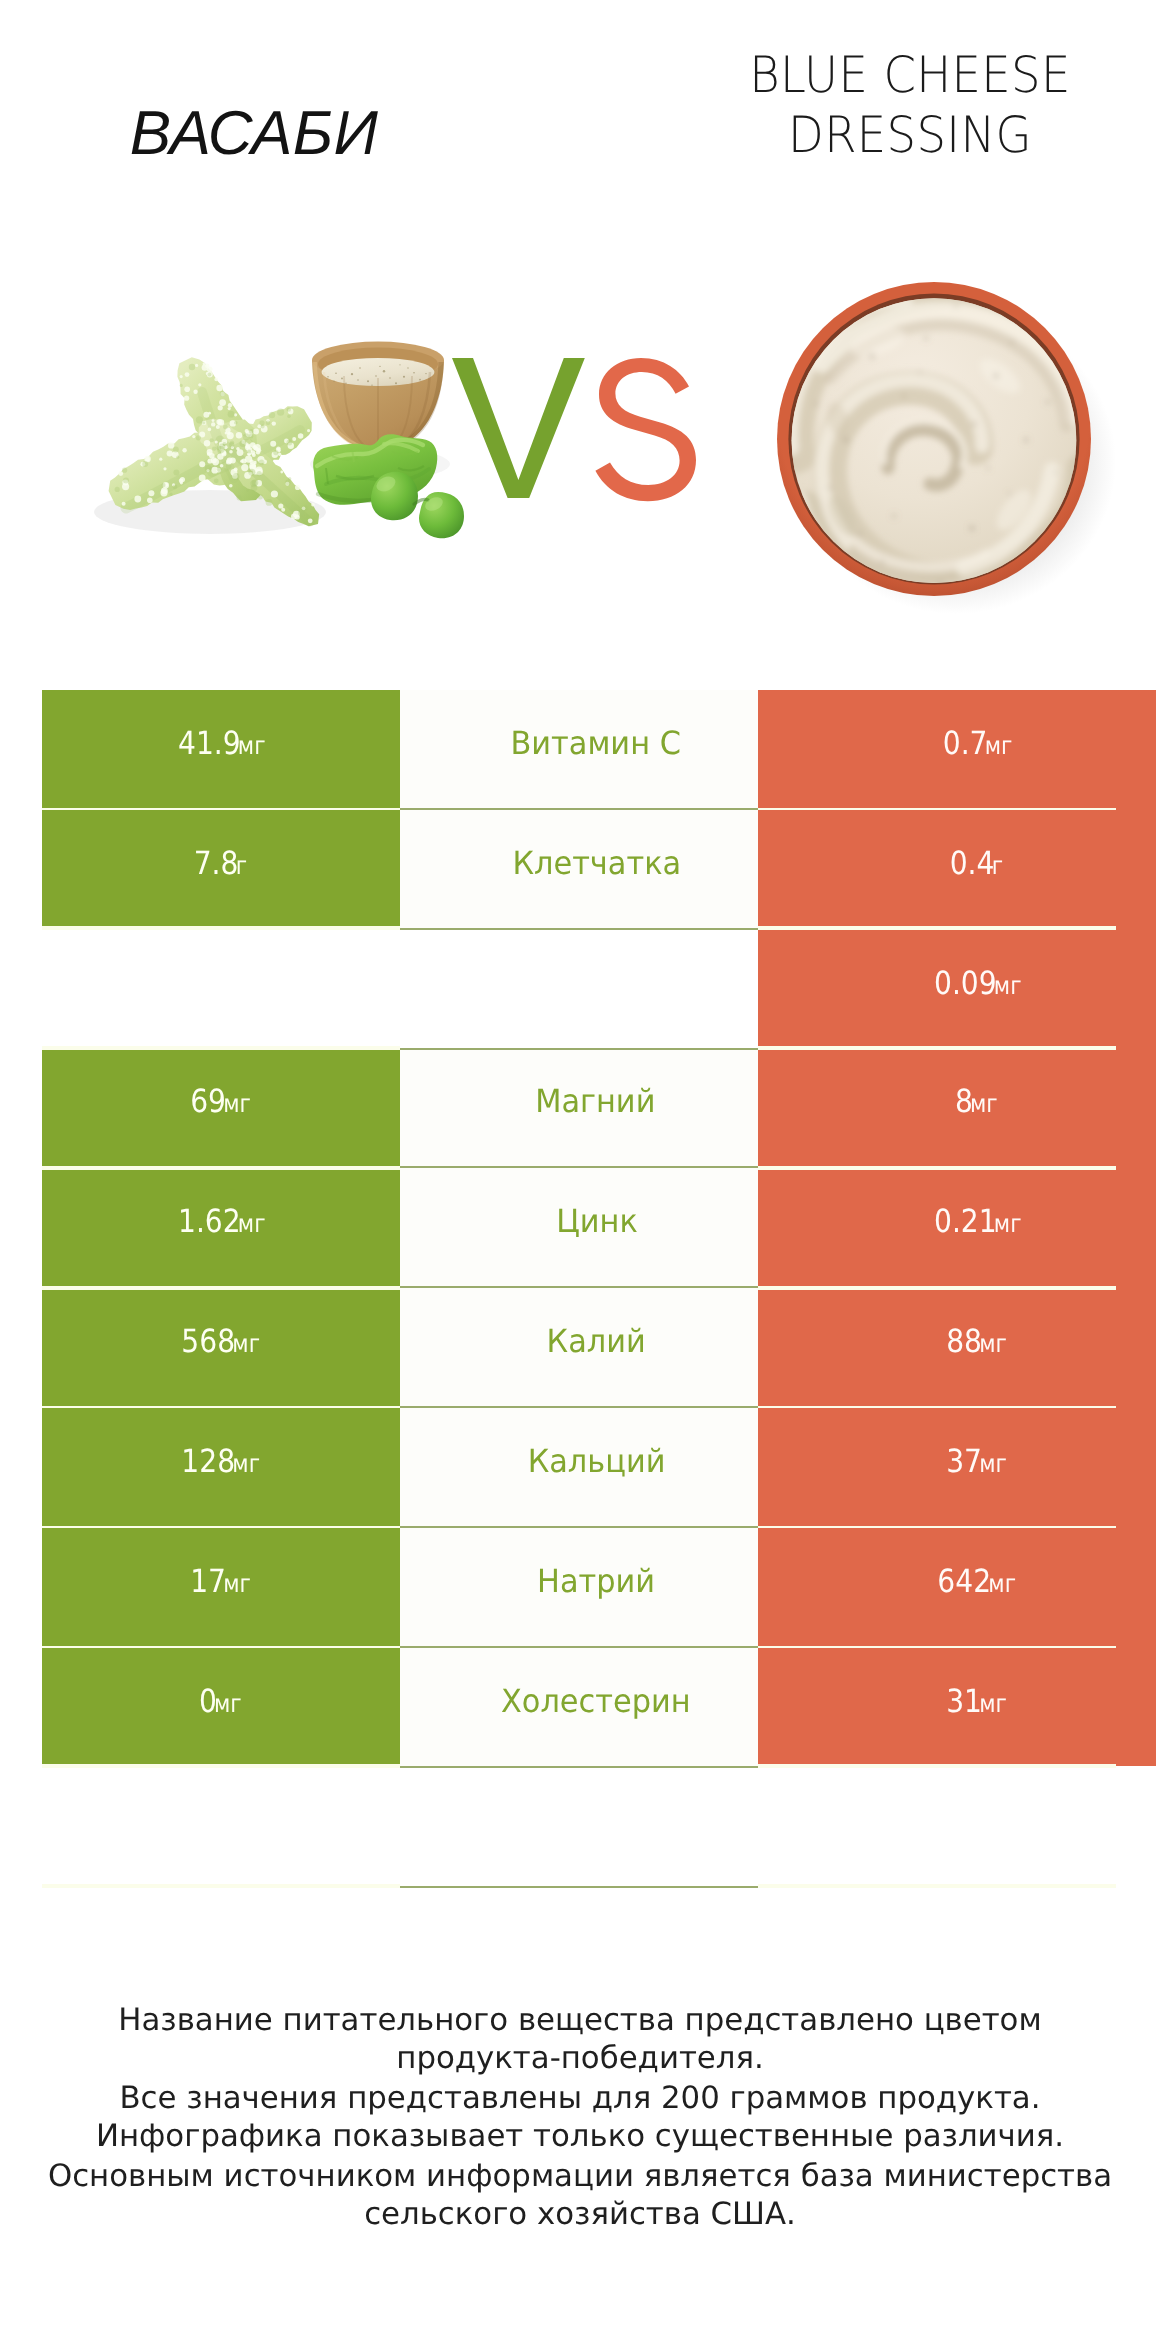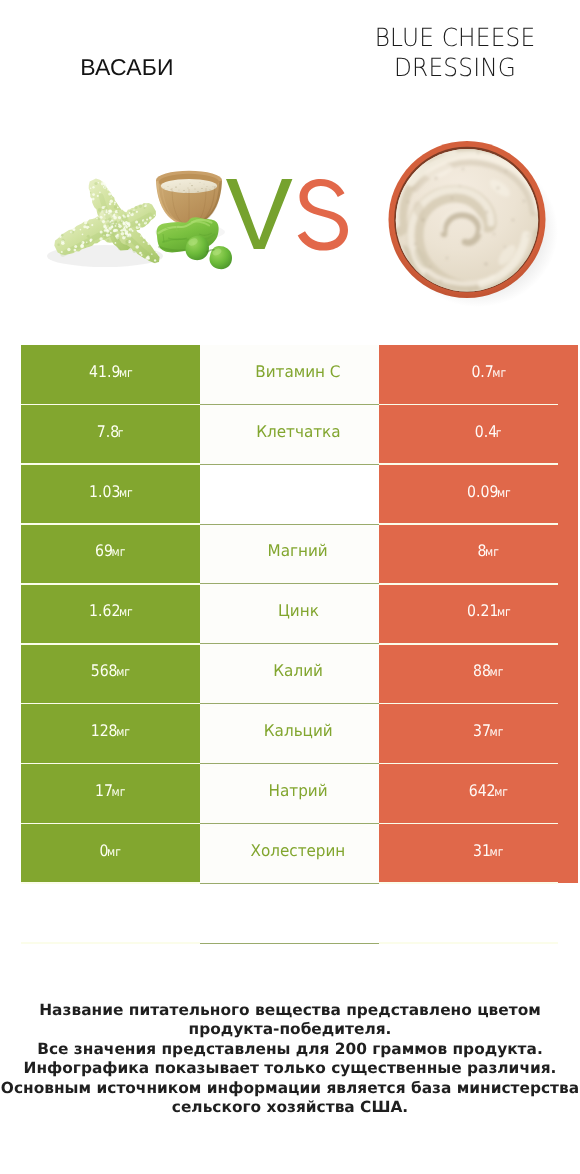--- a/index.html
+++ b/index.html
@@ -1,21 +1,21 @@
 <!DOCTYPE html>
 <html><head>
 <meta charset="utf-8">
 <style>
   html,body{margin:0;padding:0;}
   body{width:580px;height:1174px;background:#ffffff;font-family:"Liberation Sans",sans-serif;overflow:hidden;-webkit-font-smoothing:antialiased;text-rendering:geometricPrecision;}
   .page{position:relative;width:580px;height:1174px;background:#fff;}
 
   
   .t-left{position:absolute;left:0;top:52px;width:254px;text-align:center;
-          font-size:23px;line-height:30px;color:#131313;font-weight:400;letter-spacing:0.2px;}
+          font-size:31px;line-height:30px;color:#131313;font-weight:400;letter-spacing:0.2px;font-style:italic;}
   .t-right{position:absolute;left:326px;top:23px;width:258px;text-align:center;
           font-family:"DejaVu Sans",sans-serif;font-weight:200;
           font-size:25px;line-height:30px;color:#1b1b1b;letter-spacing:0.2px;
           transform:scaleX(0.93);transform-origin:50% 0;}
 
   
   .hero{position:absolute;left:0;top:116px;width:580px;height:210px;}
   .vs{position:absolute;left:226px;top:179px;width:130px;height:76px;}
 
   
@@ -26,21 +26,21 @@
   .cmid{left:179px;width:196px;background:#fdfdfa;color:#82a62f;}
   .cright{left:358px;width:179px;background:#e0684a;color:#fffaf7;padding-left:20px;}
   .val{font-family:"DejaVu Sans",sans-serif;font-size:16px;font-weight:500;letter-spacing:0px;white-space:pre;transform:scaleX(0.88);position:relative;top:-3px;}
   .val .u{font-size:12.3px;font-weight:500;margin-left:-1.6px;}
   .lbl{font-family:"DejaVu Sans",sans-serif;font-size:16px;font-weight:500;letter-spacing:0px;transform:scaleX(0.95);position:relative;top:-3px;}
   .sep-mid{position:absolute;left:179px;width:179px;height:1px;background:#9aab6c;z-index:5;}
   .sep-side{position:absolute;width:179px;height:1.6px;background:#fbfdea;z-index:5;}
 
   
   .footer{position:absolute;left:0;top:1001px;width:580px;text-align:center;
-          font-family:"DejaVu Sans",sans-serif;font-weight:700;
+          font-family:"DejaVu Sans",sans-serif;font-weight:400;
           font-size:15.4px;line-height:19.4px;color:#1f1f1f;}
 </style>
 </head>
 <body>
 
 <div class="page">
 
   <div class="t-left">ВАСАБИ</div>
   <div class="t-right">BLUE CHEESE DRESSING</div>
 
@@ -509,23 +509,20 @@
           <span class="lbl">Клетчатка</span>
         </div>
         <div class="cell cright">
           <span class="val"><span>0.4</span><span class="u">г</span></span>
         </div>
       </div>
       <div class="sep-mid" style="top: 119.2px;"></div>
       <div class="sep-side" style="left: 0px; top: 118.9px;"></div>
       <div class="sep-side" style="left: 358px; top: 118.9px;"></div>
       <div class="row">
-        <div class="cell cleft">
-          <span class="val"><span>1.03</span><span class="u">мг</span></span>
-        </div>
         <div class="cell cright">
           <span class="val"><span>0.09</span><span class="u">мг</span></span>
         </div>
       </div>
       <div class="sep-mid" style="top: 179.05px;"></div>
       <div class="sep-side" style="left: 0px; top: 178.75px;"></div>
       <div class="sep-side" style="left: 358px; top: 178.75px;"></div>
       <div class="row">
         <div class="cell cleft">
           <span class="val"><span>69</span><span class="u">мг</span></span>

